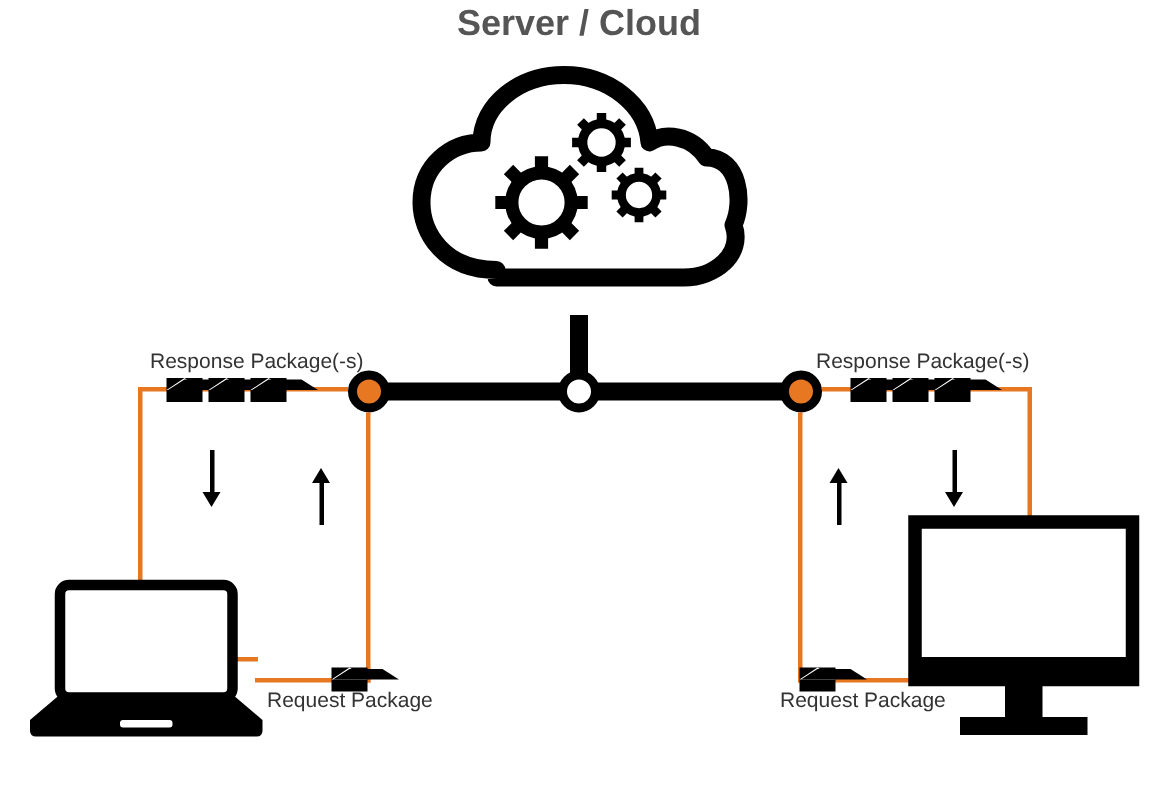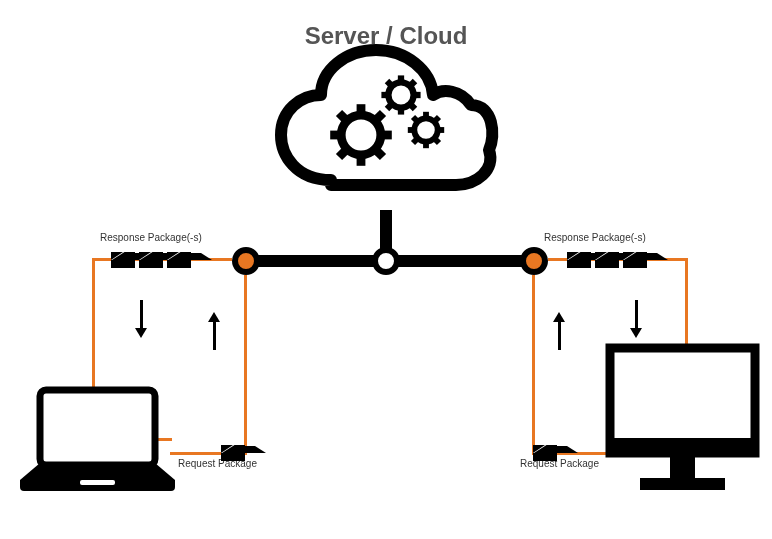--- a/index.html
+++ b/index.html
@@ -6,21 +6,21 @@
     body {
       width: 772px;
       height: 539px;
       background: #fff;
       font-family: Arial, sans-serif;
       position: relative;
       overflow: hidden;
     }
     .title {
       position: absolute;
-      top: 22px;
+      top: 2px;
       left: 50%;
       transform: translateX(-50%);
       font-size: 24px;
       font-weight: bold;
       color: #555;
     }
     .cloud-container {
       position: absolute;
       top: 40px;
       left: 50%;
@@ -66,21 +66,21 @@
     .line-l4 { top: 275px; left: 244px; width: 3px; height: 180px; }
     .line-l5 { top: 452px; left: 170px; width: 77px; height: 3px; }
     
     .line-r1 { top: 258px; left: 548px; width: 140px; height: 3px; }
     .line-r2 { top: 258px; left: 685px; width: 3px; height: 155px; }
     .line-r3 { top: 275px; left: 532px; width: 3px; height: 180px; }
     .line-r4 { top: 452px; left: 532px; width: 75px; height: 3px; }
     
     .label {
       position: absolute;
-      font-size: 10px;
+      font-size: 14px;
       color: #333;
     }
     .label.resp-left { top: 232px; left: 100px; }
     .label.resp-right { top: 232px; left: 544px; }
     .label.req-left { top: 458px; left: 178px; }
     .label.req-right { top: 458px; left: 520px; }
     
     .envelope {
       position: absolute;
       width: 24px;

